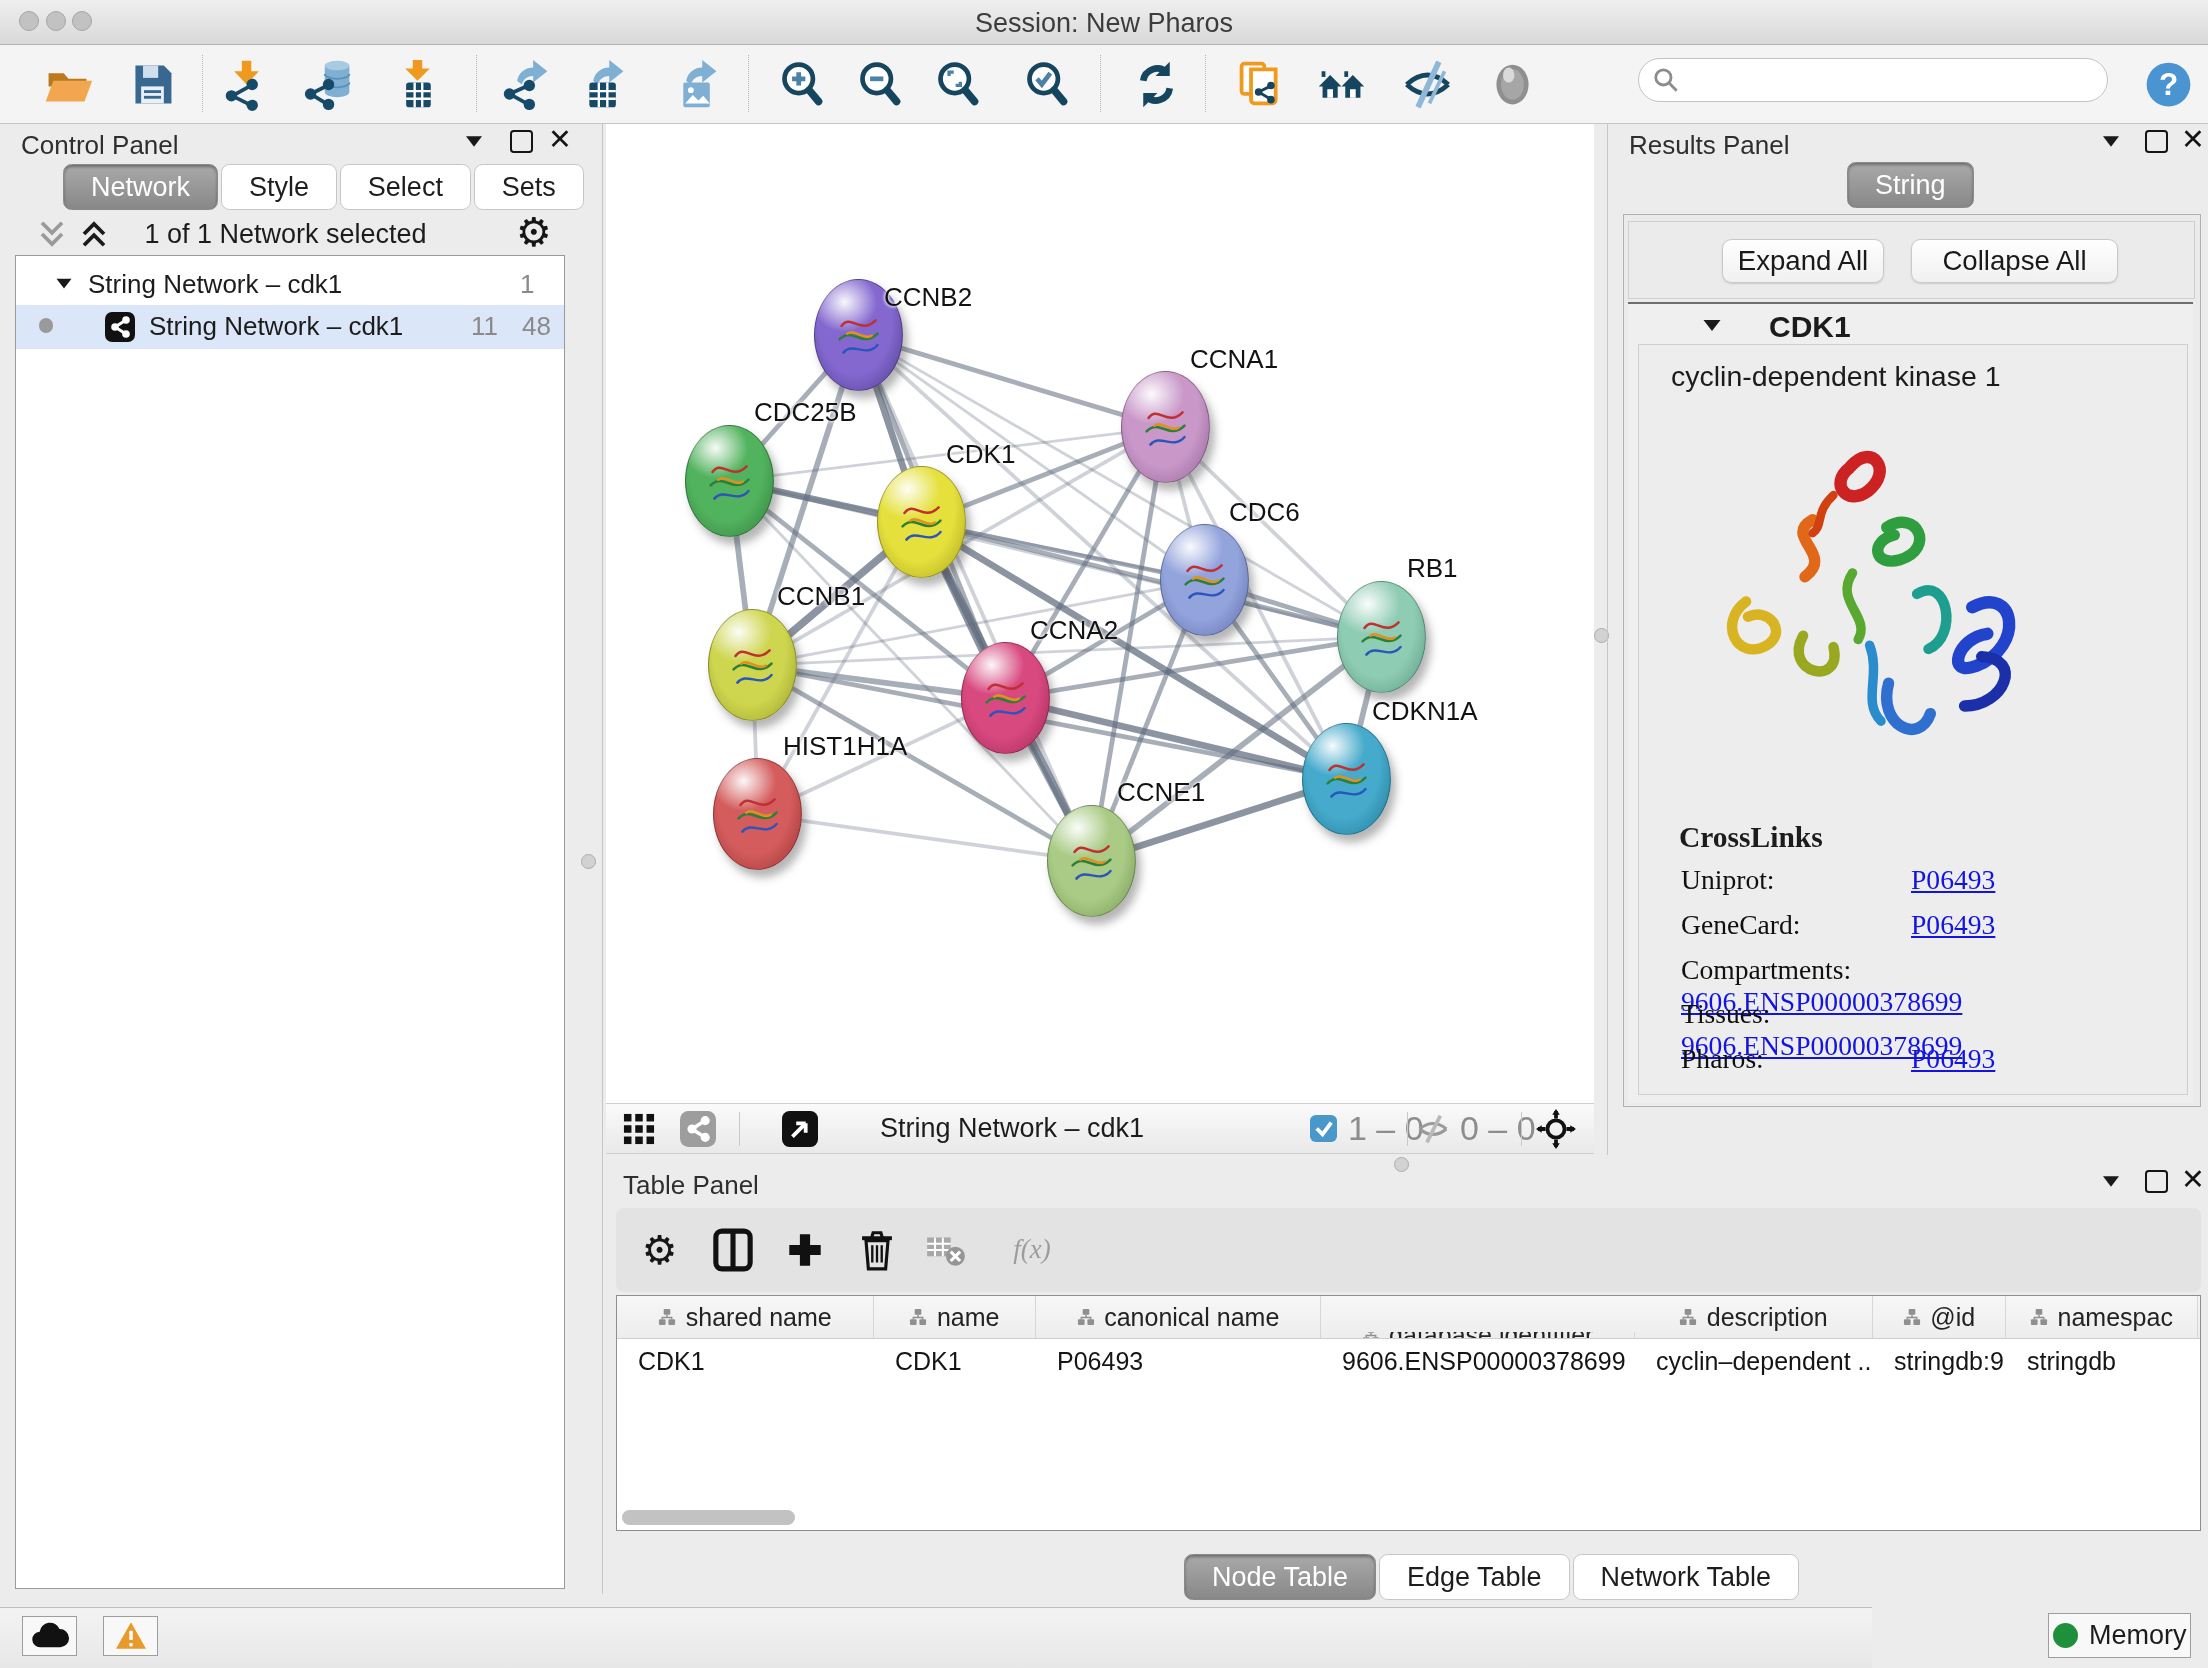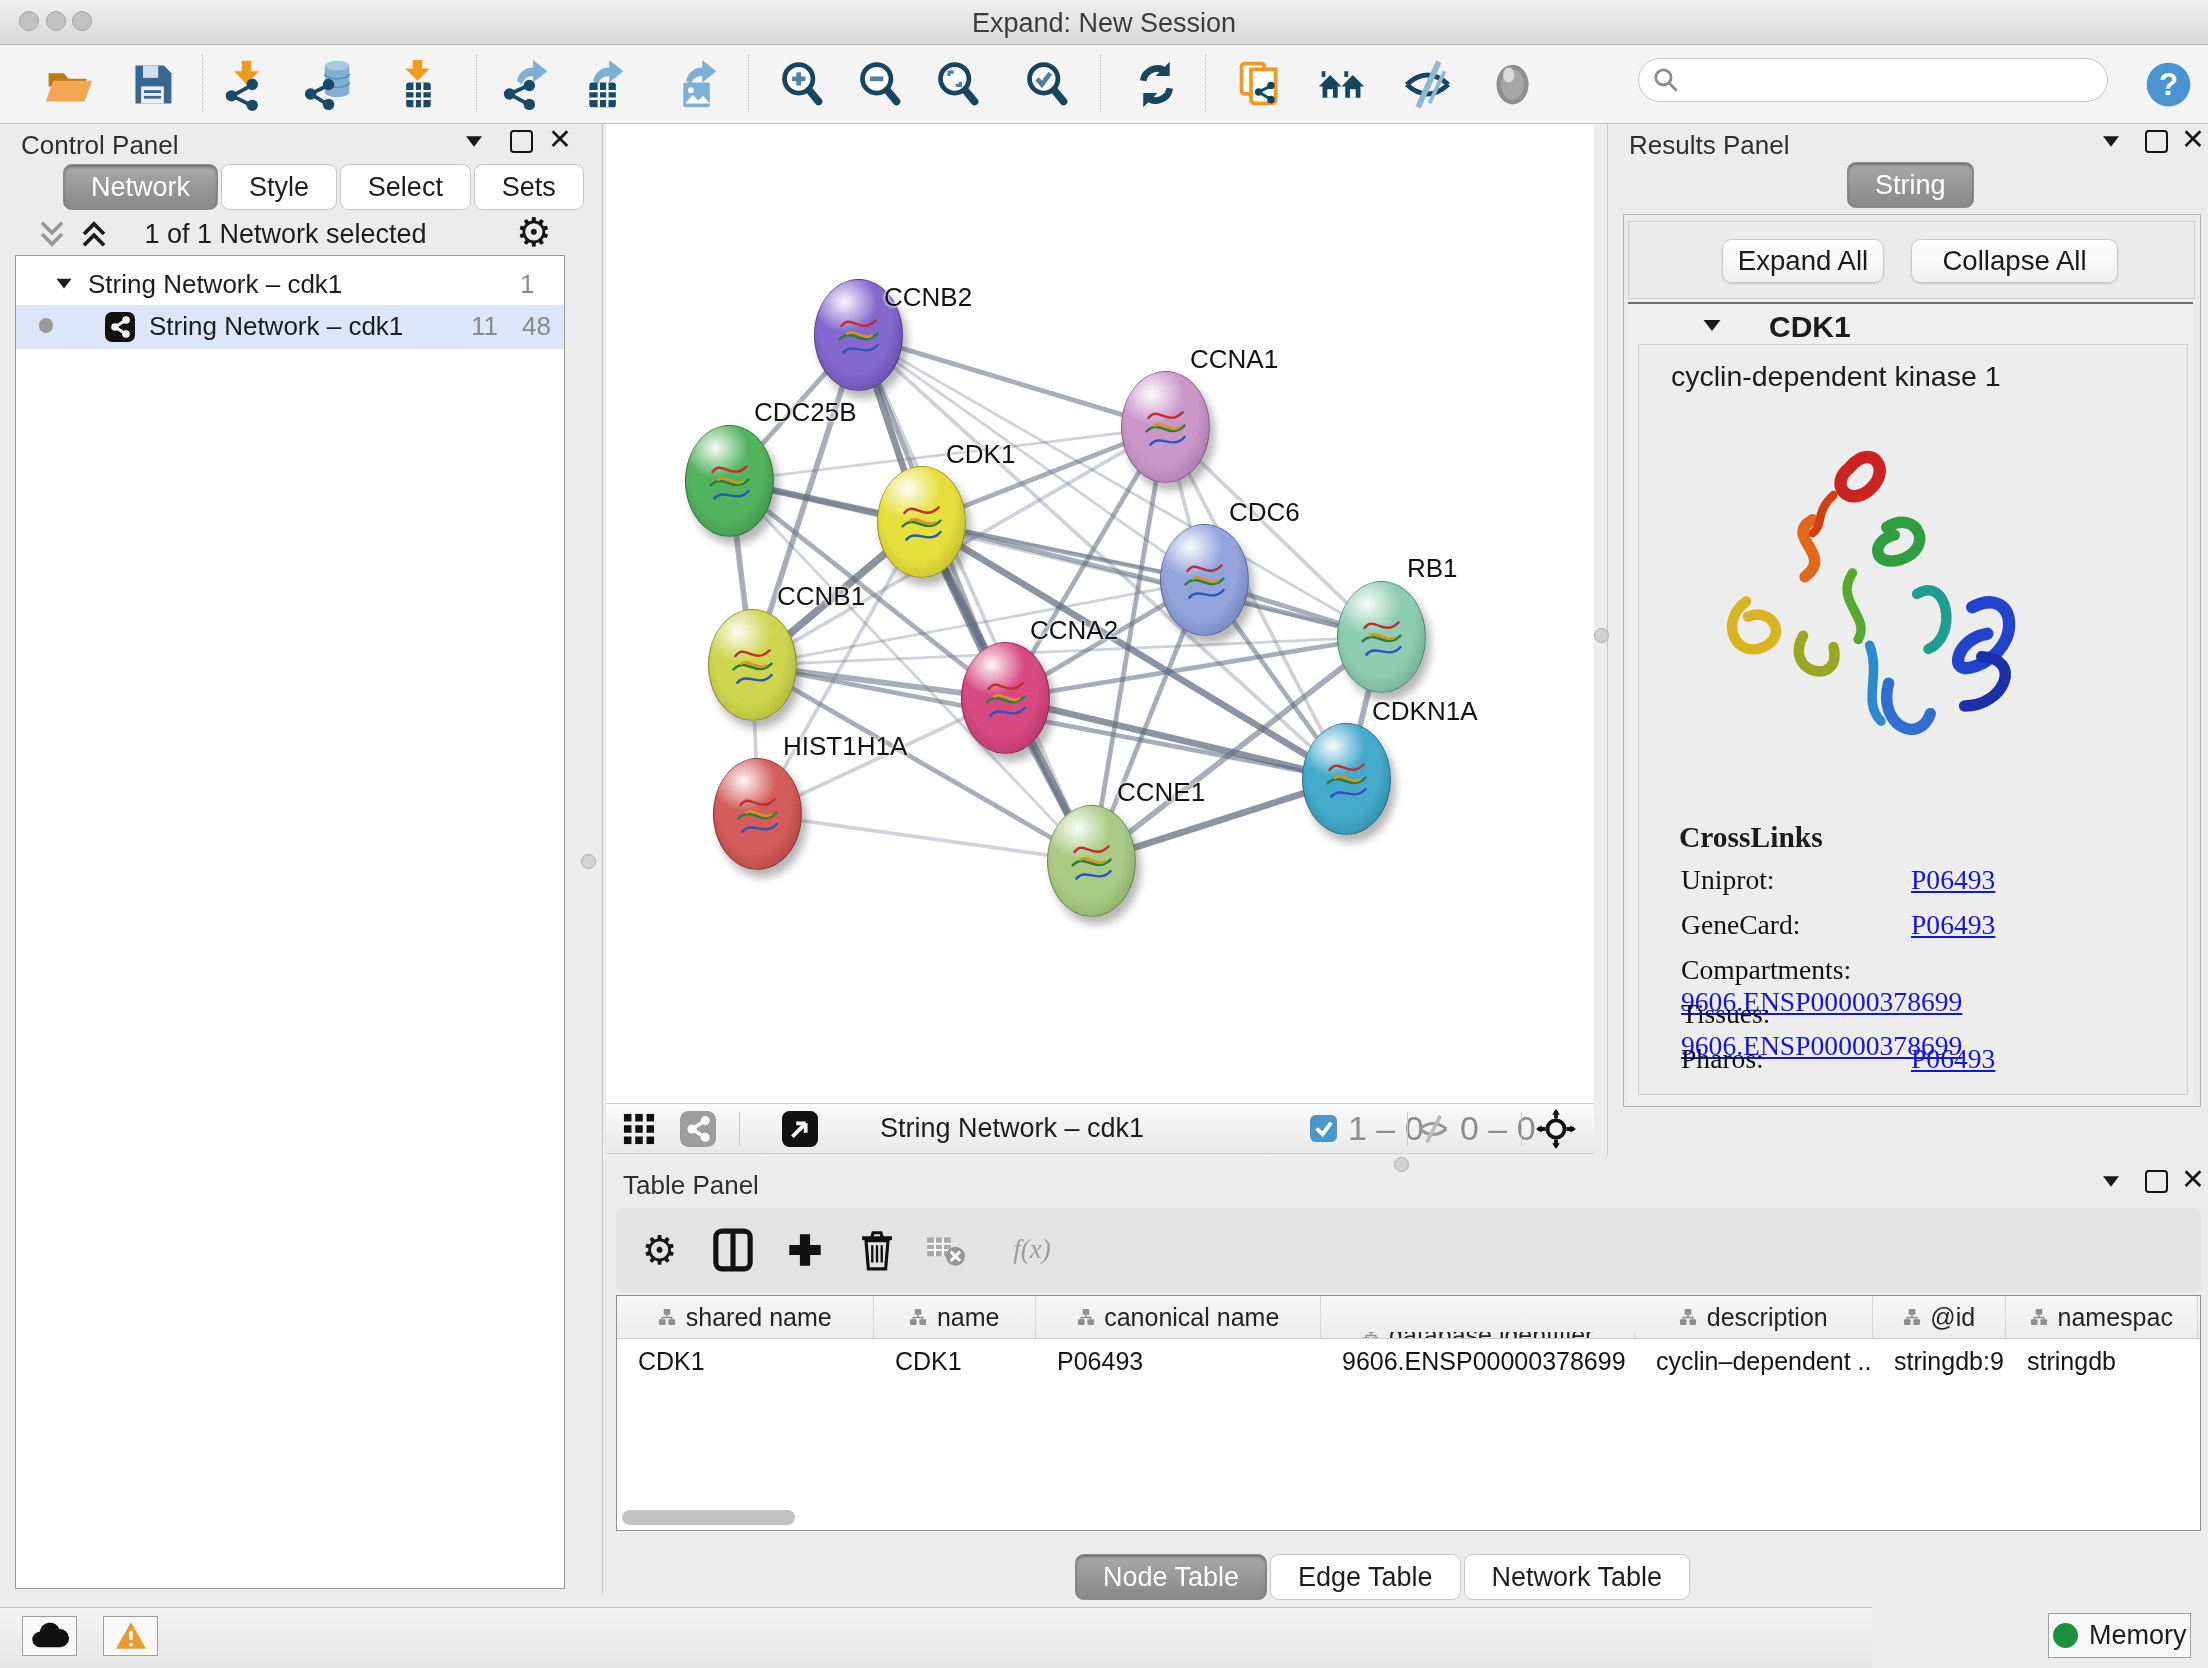--- a/index.html
+++ b/index.html
@@ -86,21 +86,21 @@
   .dot-handle{width:13.3px;height:13.3px;border-radius:50%;background:#d2d2d2;border:1px solid #adadad;}
   .vline{position:absolute;width:1px;background:#c6c6c6;}
 </style>
 </head>
 <body>
 
 <div id="title-bar" class="abs">
   <div class="traffic abs" style="left:19px"></div>
   <div class="traffic abs" style="left:46px"></div>
   <div class="traffic abs" style="left:72px"></div>
-  <div id="win-title" class="abs">Expand: New Session</div>
+  <div id="win-title" class="abs">Session: New Pharos</div>
 </div>
 
 <div id="toolbar" class="abs">
   <div class="tbtn" style="left:37px">
     <svg width="53" height="53" viewBox="0 0 56 56">
       <path d="M8 16h16l5 6h19v8H8z" fill="#b9791c"></path>
         <path d="M5 46l8-22h41l-8 22z" fill="#f2a64f"></path>
       </svg>
   </div>
   <div class="tbtn" style="left:122px">
@@ -707,21 +707,21 @@
       <div class="td" style="width: 162px;">CDK1</div>
       <div class="td" style="width: 285px;">P06493</div>
       <div class="td" style="width: 314px;">9606.ENSP00000378699</div>
       <div class="td" style="width: 238px;">cyclin–dependent ...</div>
       <div class="td" style="width: 133px;">stringdb:9...</div>
       <div class="td" style="width: 192px;">stringdb</div>
     </div>
 </div>
 <div id="hscroll" class="abs"></div>
 
-<div class="abs" style="left:1075px;top:1554px;white-space:nowrap">
+<div class="abs" style="left:1184px;top:1554px;white-space:nowrap">
   <span class="tab sel">Node Table</span><span class="tab">Edge Table</span><span class="tab">Network Table</span>
 </div>
 
 <div id="status-bar" class="abs">
   <div class="sbtn" style="left:22px">
     <svg width="38" height="30" viewBox="0 0 44 34">
       <path d="M11 30a9 9 0 0 1-1-18A12 12 0 0 1 33 9a8 8 0 0 1 1 21z" fill="#111"></path>
       </svg>
   </div>
   <div class="sbtn" style="left:103px">

